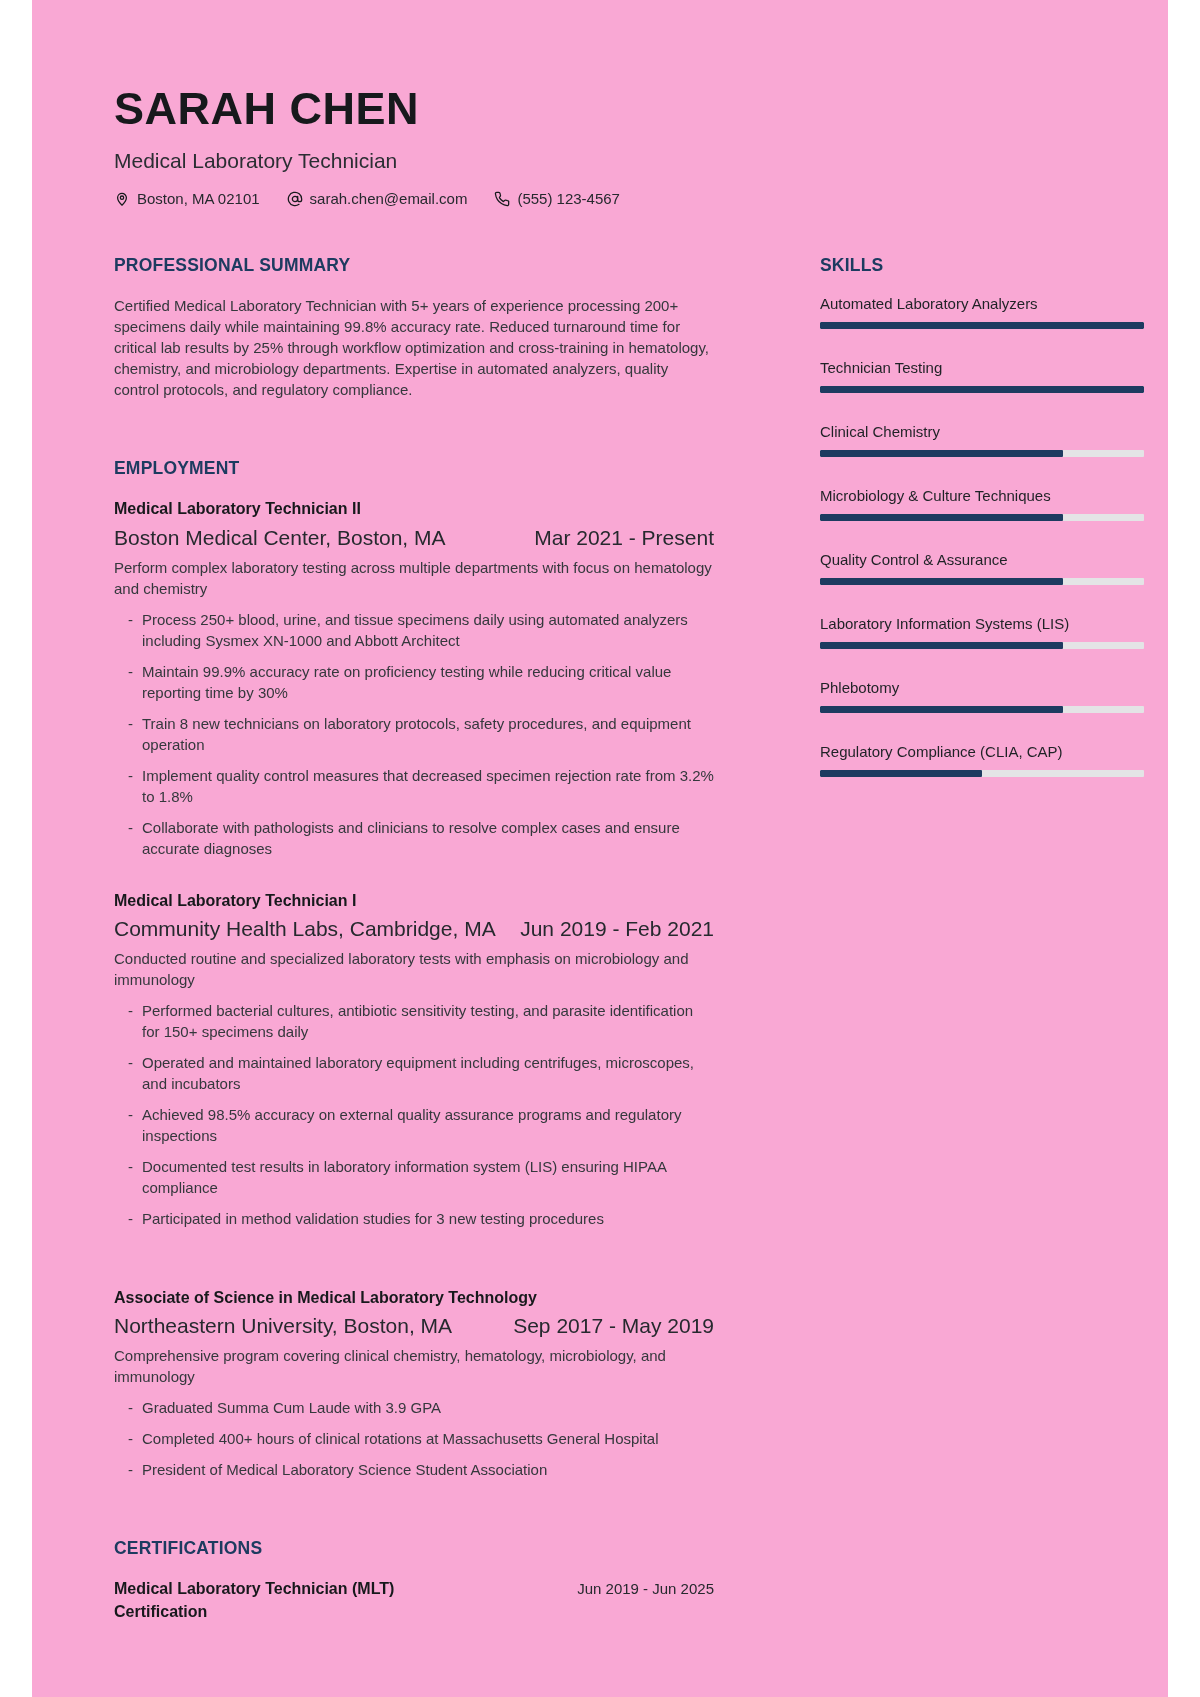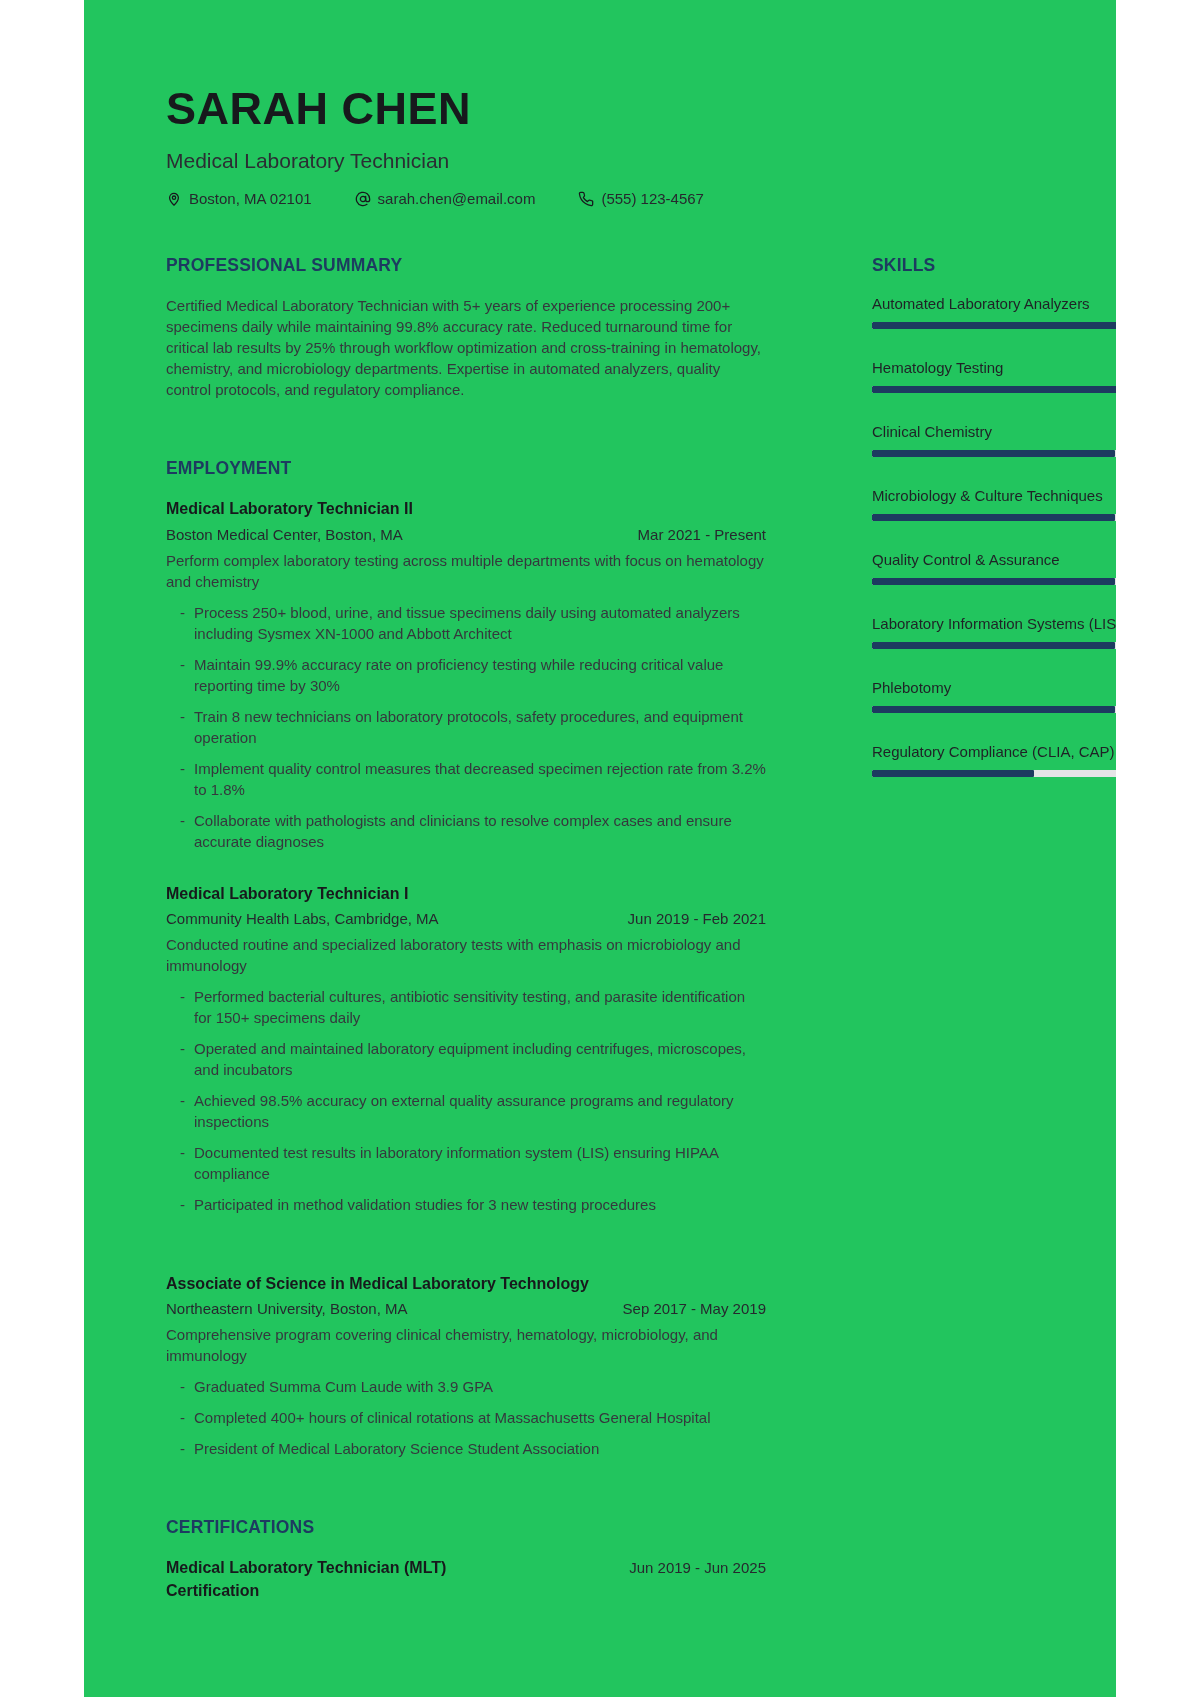--- a/index.html
+++ b/index.html
@@ -1,43 +1,43 @@
 <!DOCTYPE html>
 <html><head>
 <meta charset="utf-8">
 <style>
   * { margin: 0; padding: 0; box-sizing: border-box; }
   html, body { background: #ffffff; }
   body { font-family: "Liberation Sans", sans-serif; color: #35383d; }
   .page {
-    width: 1032px; height: 1697px; margin: 0 auto; background: #22c55e;
+    width: 1136px; height: 1697px; margin: 0 auto; background: #f9a8d4;
     padding: 85px 88px 0 82px; overflow: hidden;
   }
   
   .name {
     font-size: 45px; font-weight: 700; color: #17191c; letter-spacing: 0.5px;
     line-height: 1.05;
   }
   .job-title { font-size: 21px; color: #2b2e33; margin-top: 17px; }
-  .contact-row { display: flex; align-items: center; gap: 43px; margin-top: 17px; }
+  .contact-row { display: flex; align-items: center; gap: 27px; margin-top: 17px; }
   .contact-item { display: flex; align-items: center; gap: 7px; font-size: 15px; color: #26292e; }
   .contact-item svg { display: block; stroke: #17191c; }
   
   .columns { display: grid; grid-template-columns: 600px 324px; column-gap: 106px; margin-top: 48px; }
   section { margin-bottom: 58px; }
   h2.sec {
     font-size: 17.5px; font-weight: 700; color: #1d3b60; letter-spacing: 0.2px;
     margin-bottom: 19px;
   }
   .body-text { font-size: 15px; line-height: 1.4; color: #35383d; }
   
   .entry { margin-bottom: 31px; }
   .entry:last-child { margin-bottom: 0; }
   .entry-title { font-size: 16px; font-weight: 700; color: #17191c; line-height: 1.4; margin-bottom: 5px; }
-  .entry-meta { display: flex; justify-content: space-between; align-items: center; font-size: 15px; color: #26292e; margin-bottom: 7px; }
+  .entry-meta { display: flex; justify-content: space-between; align-items: center; font-size: 21px; color: #26292e; margin-bottom: 7px; }
   .entry-dates { white-space: nowrap; }
   .entry-desc { font-size: 15px; line-height: 1.4; color: #35383d; margin-bottom: 9px; }
   ul.bullets { list-style: none; margin-top: 10px; }
   ul.bullets li { display: flex; gap: 9px; padding-left: 14px; font-size: 15px; line-height: 1.4; margin-bottom: 10px; }
   ul.bullets li:last-child { margin-bottom: 0; }
   ul.bullets .dash { flex: 0 0 auto; }
   
   .cert .entry-title { max-width: 350px; margin-bottom: 4px; }
   .cert-row { display: flex; justify-content: space-between; align-items: flex-start; }
   .cert-row .entry-dates { font-size: 15px; color: #26292e; padding-top: 2px; }
@@ -204,21 +204,21 @@
       <section>
         <h2 class="sec">SKILLS</h2>
         <div id="skills-container">
             <div class="skill">
     <div class="skill-label">Automated Laboratory Analyzers</div>
     <div class="skill-track">
       <div class="skill-fill" style="width: 100%; background: rgb(29, 59, 96);"></div>
     </div>
   </div>
             <div class="skill">
-    <div class="skill-label">Hematology Testing</div>
+    <div class="skill-label">Technician Testing</div>
     <div class="skill-track">
       <div class="skill-fill" style="width: 100%; background: rgb(29, 59, 96);"></div>
     </div>
   </div>
             <div class="skill">
     <div class="skill-label">Clinical Chemistry</div>
     <div class="skill-track">
       <div class="skill-fill" style="width: 75%; background: rgb(29, 59, 96);"></div>
     </div>
   </div>

